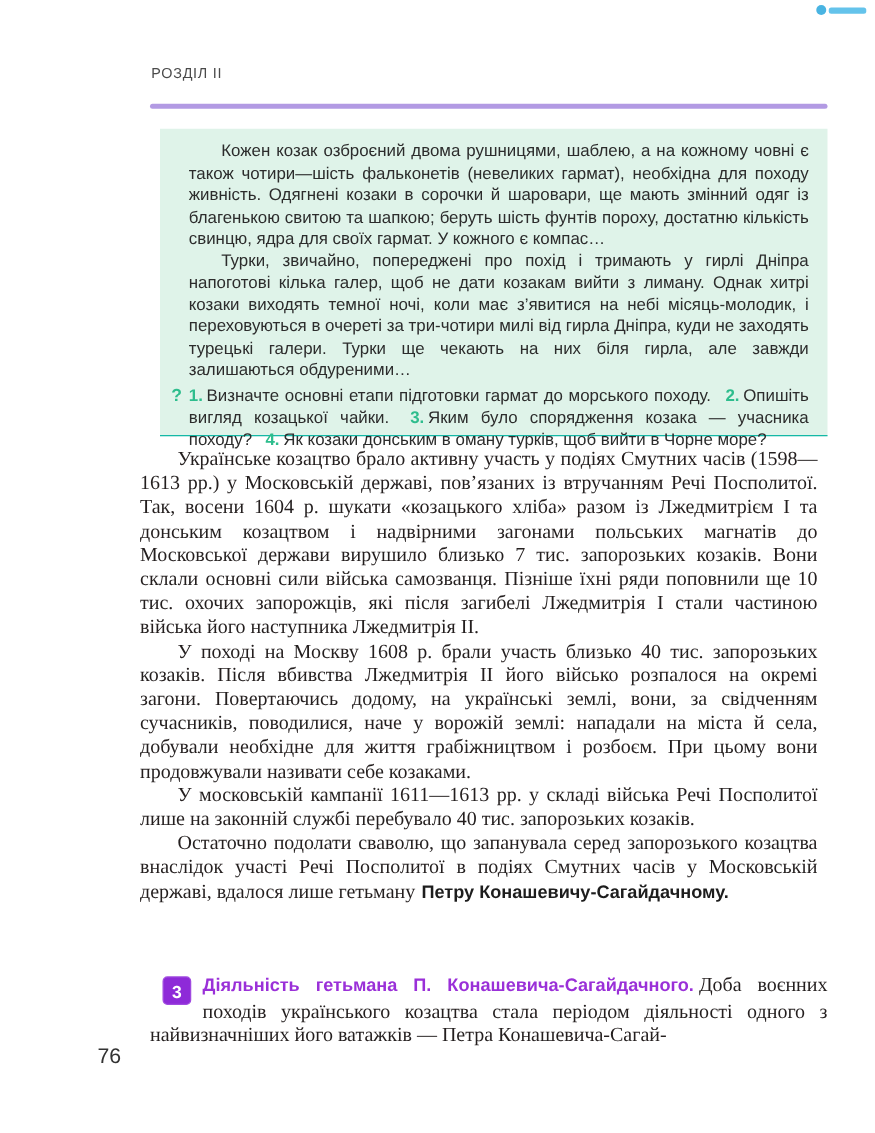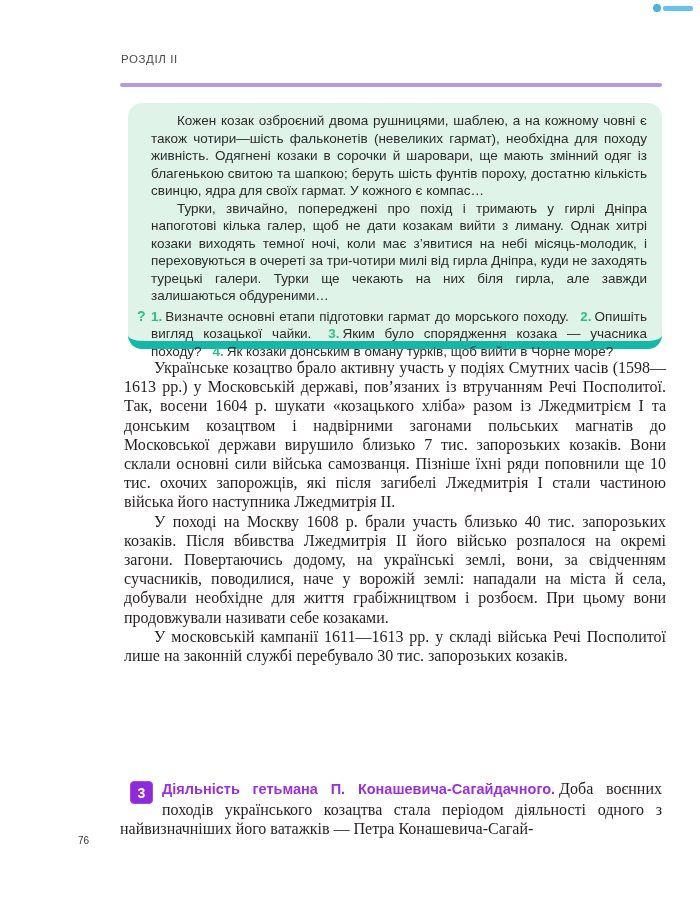--- a/index.html
+++ b/index.html
@@ -56,22 +56,22 @@
   }
 
   
   .quote-box {
     position: absolute;
     top: 103px;
     left: 128px;
     width: 534px;
     height: 246px;
     background: #dff3e9;
-    border-bottom: 8px solid #14b8a6;
-    border-radius: 14px;
+    border-bottom: 1px solid #14b8a6;
+    border-radius: 0;
     padding: 9px 15px 6px 23px;
     font-size: 13.5px;
     line-height: 17.5px;
     color: #2c2c2c;
     text-align: justify;
     font-family: "Liberation Sans", sans-serif;
   }
   .q-para { text-indent: 26px; }
 
   .questions {
@@ -91,21 +91,21 @@
   .q-num {
     color: #2ebd8d;
     font-weight: bold;
     margin-right: 3px;
   }
 
   
   .body-text {
     position: absolute;
     top: 358px;
-    left: 124px;
+    left: 112px;
     width: 542px;
     font-family: "Liberation Serif", serif;
     font-size: 16px;
     line-height: 19.2px;
     color: #241f1f;
     text-align: justify;
   }
   .body-text p { text-indent: 30px; }
   .bold-sans {
     font-family: "Liberation Sans", sans-serif;
@@ -150,21 +150,21 @@
     color: #9a30d8;
     margin-right: 4px;
   }
 
   
   .page-number {
     position: absolute;
     top: 835px;
     left: 78px;
     font-family: "Liberation Sans", sans-serif;
-    font-size: 10px;
+    font-size: 17px;
     color: #333333;
   }
 </style>
 </head>
 <body>
 
 <div class="page">
 
   <div class="watermark">
     <span class="wm-dot"></span>
@@ -185,21 +185,22 @@
         <span class="q-item"><span class="q-num">2.</span><span>Опишіть вигляд козацької чайки.</span></span>
         <span class="q-item"><span class="q-num">3.</span><span>Яким було спорядження козака — учасника походу?</span></span>
         <span class="q-item"><span class="q-num">4.</span><span>Як козаки донським в оману турків, щоб вийти в Чорне море?</span></span>
       </p>
     </div>
   </div>
 
   <div class="body-text">
     <p>Українське козацтво брало активну участь у подіях Смутних часів (1598—1613 рр.) у Московській державі, пов’язаних із втручанням Речі Посполитої. Так, восени 1604 р. шукати «козацького хліба» разом із Лжедмитрієм I та донським козацтвом і надвірними загонами польських магнатів до Московської держави вирушило близько 7 тис. запорозьких козаків. Вони склали основні сили війська самозванця. Пізніше їхні ряди поповнили ще 10 тис. охочих запорожців, які після загибелі Лжедмитрія I стали частиною війська його наступника Лжедмитрія II.</p>
     <p>У поході на Москву 1608 р. брали участь близько 40 тис. запорозьких козаків. Після вбивства Лжедмитрія II його військо розпалося на окремі загони. Повертаючись додому, на українські землі, вони, за свідченням сучасників, поводилися, наче у ворожій землі: нападали на міста й села, добували необхідне для життя грабіжництвом і розбоєм. При цьому вони продовжували називати себе козаками.</p>
-    <p>У московській кампанії 1611—1613 рр. у складі війська Речі Посполитої лише на законній службі перебувало 30 тис. запорозьких козаків.</p>
+    <p>У московській кампанії 1611—1613 рр. у складі війська Речі Посполитої лише на законній службі перебувало 40 тис. запорозьких козаків.</p>
+    <p><span>Остаточно подолати сваволю, що запанувала серед запорозького козацтва внаслідок участі Речі Посполитої в подіях Смутних часів у Московській державі, вдалося лише гетьману</span><span class="bold-sans">Петру Конашевичу-Сагайдачному.</span></p>
   </div>
 
   <p class="section-para">
     <span class="section-badge">3</span><span class="section-heading">Діяльність гетьмана П. Конашевича-Сагайдачного.</span><span>Доба воєнних походів українського козацтва стала періодом діяльності одного з найвизначніших його ватажків — Петра Конашевича-Сагай-</span>
   </p>
 
   <div class="page-number">76</div>
 
 </div>
 

